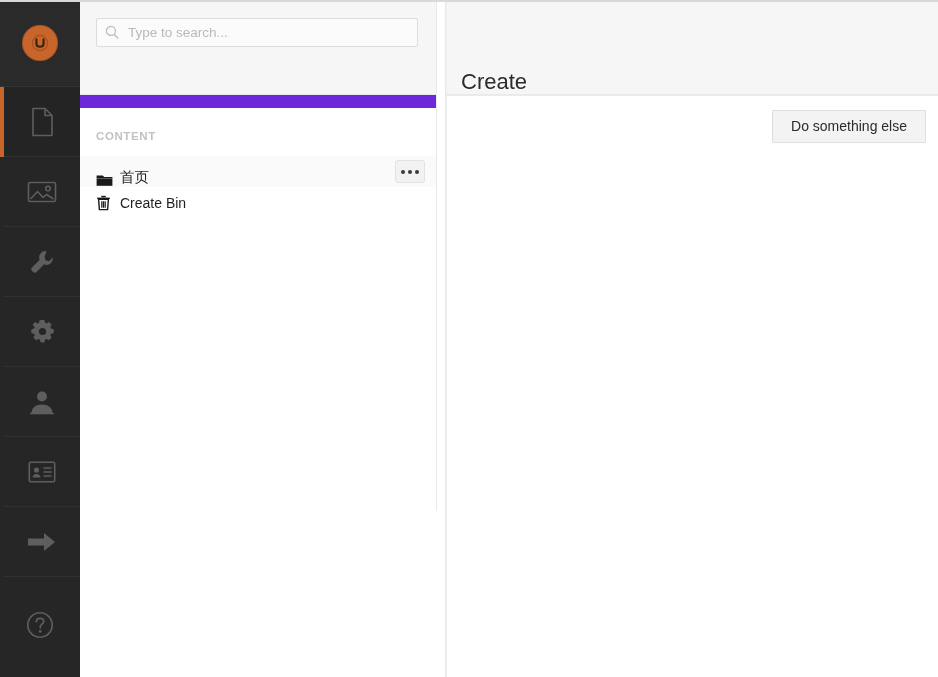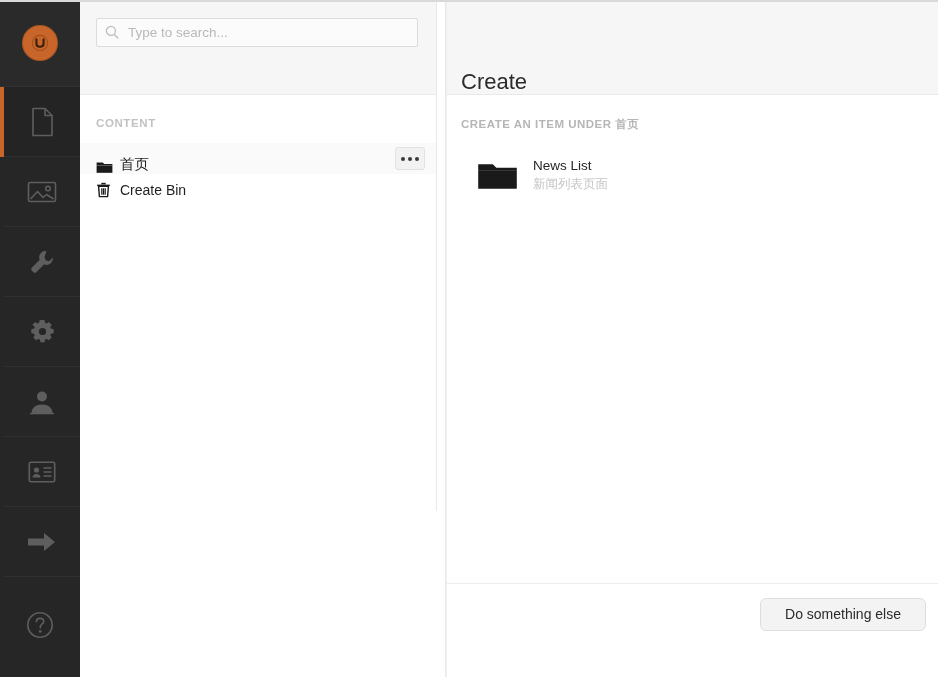--- a/index.html
+++ b/index.html
@@ -94,26 +94,27 @@
     display: flex;
     align-items: center;
     justify-content: center;
   }
 
   
   .tree-panel {
     width: 357px;
     min-width: 357px;
     height: 511px;
-    background: #8b5cf6;
+    background: #6d28d9;
     border-right: 1px solid #e9e9e9;
     box-sizing: border-box;
     display: flex;
     flex-direction: column;
     position: relative;
+    gap: 13px;
   }
   .tree-search-wrap {
     height: 95px;
     box-sizing: border-box;
     background: #f6f6f6;
     border-bottom: 1px solid #e9e9e9;
     display: flex;
     align-items: flex-start;
     padding: 18px 18px 0 16px;
   }
@@ -295,22 +296,22 @@
     padding: 14px 12px 0 0;
     box-sizing: border-box;
     background: #ffffff;
   }
   .btn {
     font-family: "Liberation Sans", sans-serif;
     font-size: 14px;
     color: #2b2b2b;
     background: #f3f3f3;
     border: 1px solid #dedede;
-    border-radius: 6px;
-    padding: 7px 24px;
+    border-radius: 1px;
+    padding: 7px 18px;
     cursor: pointer;
     line-height: 1.2;
   }
 
   .top-hairline {
     position: absolute;
     top: 0; left: 0; right: 0;
     height: 2px;
     background: #d9d9d9;
     z-index: 20;
@@ -462,36 +463,18 @@
   </section>
 
   <div class="gutter"></div>
 
   <section class="editor">
 
     <div class="editor-header">
       <h1 class="editor-title">Create</h1>
     </div>
 
-    <div class="editor-content">
-      <div class="section-label">CREATE AN ITEM UNDER 首页</div>
-
-      <ul class="create-list">
-        <li class="create-item">
-          <span class="ci-icon">
-            <svg width="41" height="33" viewBox="0 0 41 33" aria-hidden="true">
-              <path d="M1.2 5.2h14.6l3.6 3.6h20.4v2.8H1.2z" fill="#1a1a1a"></path>
-              <path d="M1.2 11.2h38.6v18.6H1.2z" fill="#1a1a1a"></path>
-            </svg>
-          </span>
-          <span class="ci-text">
-            <span class="ci-name">News List</span>
-            <span class="ci-desc">新闻列表页面</span>
-          </span>
-        </li>
-      </ul>
-    </div>
 
     <div class="editor-footer">
       <button class="btn" type="button">Do something else</button>
     </div>
   </section>
 </div>
 
 </body></html>

